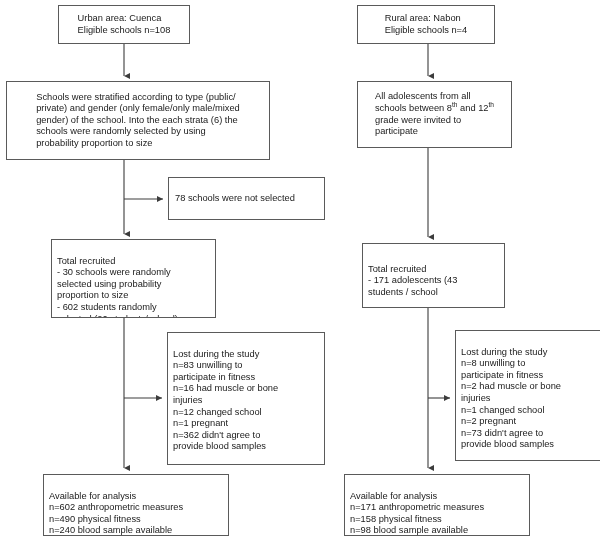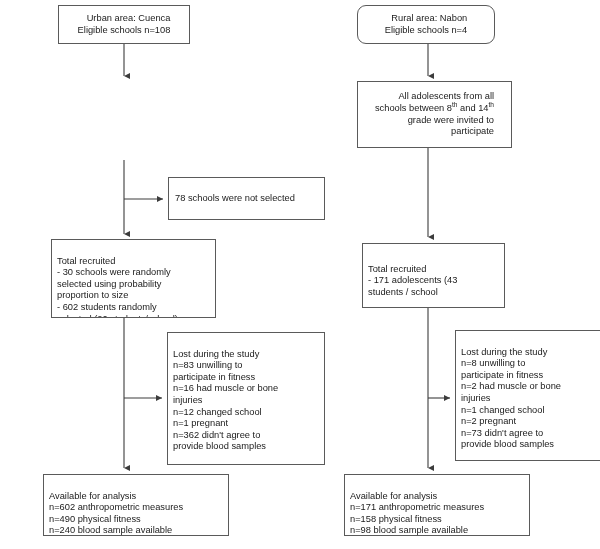--- a/index.html
+++ b/index.html
@@ -31,21 +31,21 @@
     box-sizing: border-box;
     border: 1px solid #5a5a5a;
     background: #ffffff;
     font-size: 9.3px;
     line-height: 11.6px;
     color: #1a1a1a;
     overflow: hidden;
     white-space: pre-line;
   }
   .node-box.center {
-    text-align: right;
+    text-align: left;
     display: flex;
     align-items: center;
     justify-content: center;
   }
   .node-box.left {
     text-align: left;
     padding: 4px 16px 3px 5px;
   }
   .node-box.midleft {
     text-align: left;
@@ -90,20 +90,27 @@
       <line x1="428" y1="308" x2="428" y2="468" marker-end="url(#arrowdown)"></line>
       <line x1="428" y1="398" x2="450" y2="398" marker-end="url(#arrowright)"></line>
     </g>
   </svg>
 
   <div class="node-box center" style="left:58px; top:5px; width:132px; height:39px;">
     <span class="node-text">Urban area: Cuenca
 Eligible schools n=108</span>
   </div>
 
+  <div class="node-box center" style="left:6px; top:81px; width:264px; height:79px; padding:0 4px;">
+    <span class="node-text">Schools were stratified according to type (public/
+private) and gender (only female/only male/mixed
+gender) of the school. Into the each strata (6) the
+schools were randomly selected by using
+probability proportion to size</span>
+  </div>
 
   <div class="node-box midleft" style="left:168px; top:177px; width:157px; height:43px;text-align:center;">
     <span class="node-text">78 schools were not selected</span>
   </div>
 
   <div class="node-box left" style="left:51px; top:239px; width:165px; height:79px;">
     <span class="node-text">Total recruited
 - 30 schools were randomly
 selected using probability
 proportion to size
@@ -123,28 +130,28 @@
 provide blood samples</span>
   </div>
 
   <div class="node-box left" style="left:43px; top:474px; width:186px; height:62px;">
     <span class="node-text">Available for analysis
 n=602 anthropometric measures
 n=490 physical fitness
 n=240 blood sample available</span>
   </div>
 
-  <div class="node-box center" style="left:357px; top:5px; width:138px; height:39px;border-radius:9px;">
+  <div class="node-box center" style="left:357px; top:5px; width:138px; height:39px;">
     <span class="node-text">Rural area: Nabon
 Eligible schools n=4</span>
   </div>
 
   <div class="node-box center" style="left:357px; top:81px; width:155px; height:67px; padding:0 12px;">
     <span class="node-text"><span>All adolescents from all
-schools between 8</span><sup>th</sup><span> and 14</span><sup>th</sup><span>
+schools between 8</span><sup>th</sup><span> and 12</span><sup>th</sup><span>
 grade were invited to
 participate</span></span>
   </div>
 
   <div class="node-box left" style="left:362px; top:243px; width:143px; height:65px; padding-top:8px;">
     <span class="node-text">Total recruited
 - 171 adolescents (43
 students / school</span>
   </div>
 

